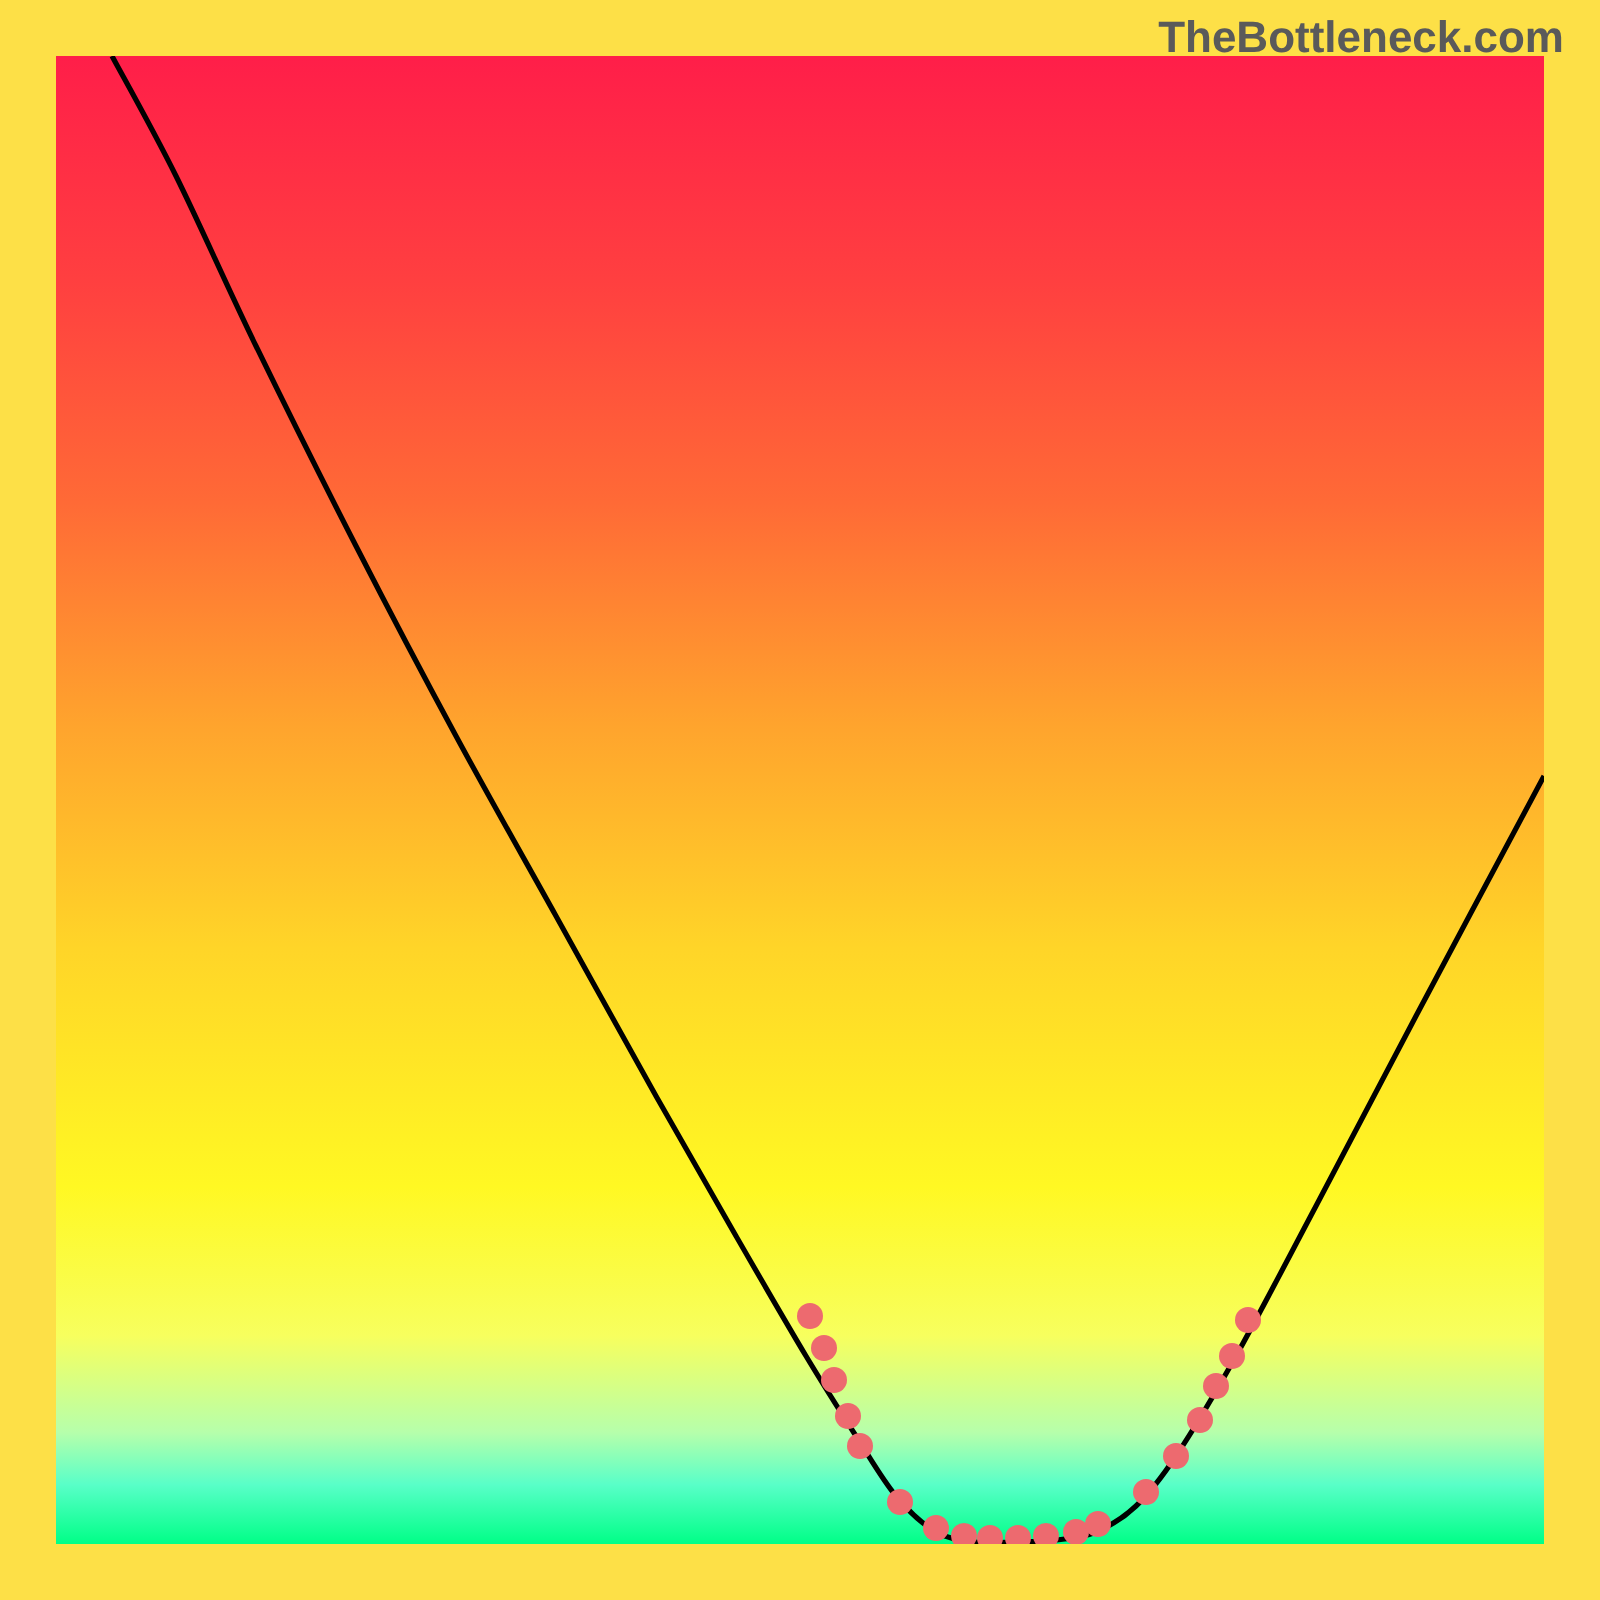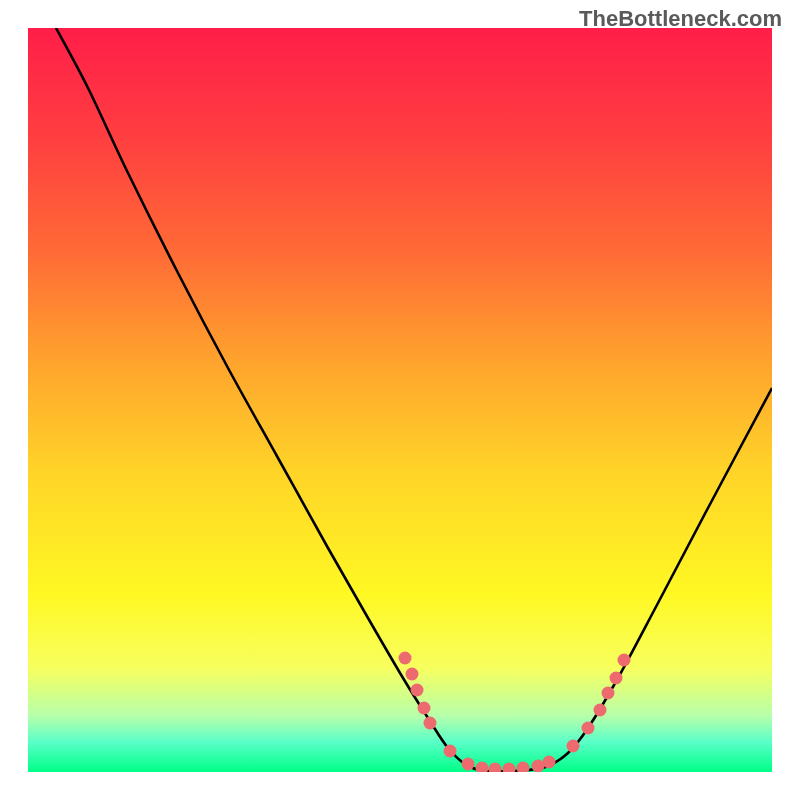--- a/index.html
+++ b/index.html
@@ -1,16 +1,16 @@
 <!DOCTYPE html>
 <html><head>
 <meta charset="utf-8">
 <style>
   html,body{margin:0;padding:0;width:800px;height:800px;overflow:hidden;background:#000}
-  .root{position:relative;width:800px;height:800px;background:#ffffff}
+  .root{position:relative;width:800px;height:800px;background:#fde047}
   .plot{position:absolute;left:28px;top:28px;width:744px;height:744px;overflow:hidden}
   .grad{position:absolute;left:0;top:0;width:100%;height:100%;
     background:linear-gradient(to bottom,
       #ff1e49 0%,
       #ff3f40 15%,
       #ff6a36 30%,
       #ffa42d 45%,
       #ffd528 60%,
       #fff823 76%,
       #f7ff5e 86%,

